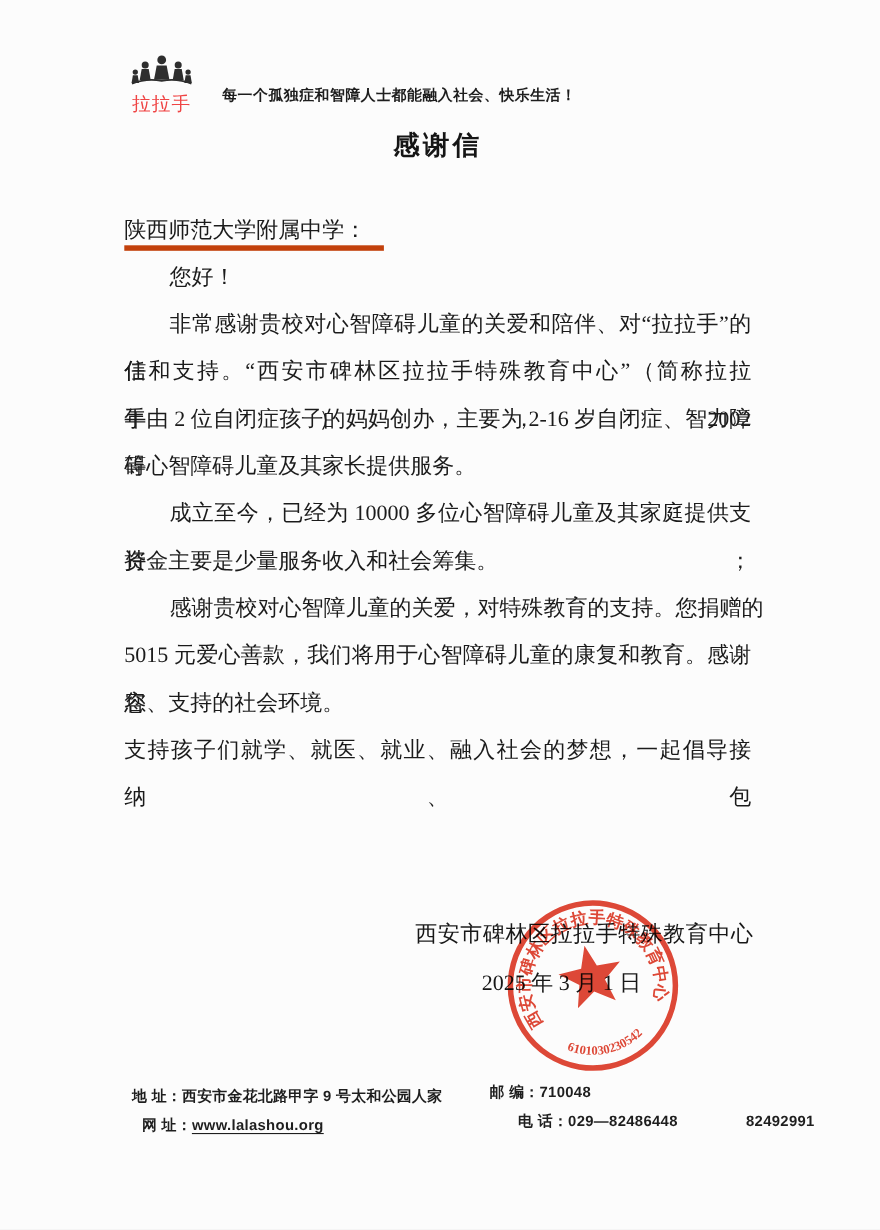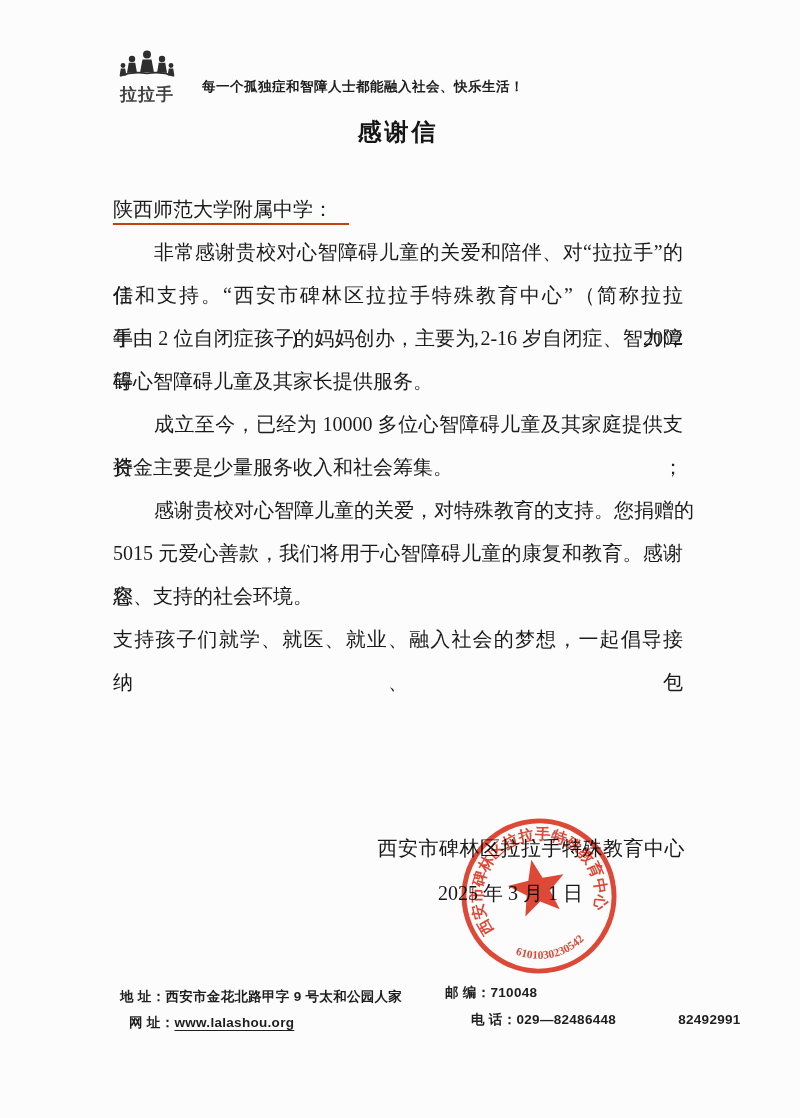--- a/index.html
+++ b/index.html
@@ -7,35 +7,35 @@
     position:relative; width:800px; height:1118px; margin:0 auto;
     background:#fcfcfc; overflow:hidden;
     font-family:"Liberation Serif","DejaVu Serif",serif;
     color:#1c1c1c;
   }
 
   
   .logo { position:absolute; left:112px; top:50px; width:70px; text-align:center; }
   .logo svg { display:block; margin:0 auto; }
   .logo-text { font-family:"Liberation Sans","DejaVu Sans",sans-serif;
-    font-weight:700; font-size:17px; color:#404040; letter-spacing:1px; margin-top:1px; }
+    font-weight:400; font-size:17px; color:#ef4444; letter-spacing:1px; margin-top:1px; }
   .slogan { position:absolute; left:202px; top:78px;
     font-family:"Liberation Sans","DejaVu Sans",sans-serif;
     font-weight:700; font-size:13.5px; color:#1d1d1d; letter-spacing:0.5px; }
   .title { position:absolute; left:113px; top:116px; width:570px; text-align:center;
     font-size:24px; font-weight:700; letter-spacing:3px; color:#151515; }
 
   
   .body-block { position:absolute; left:113px; top:188px; width:570px;
     font-size:20px; color:#1b1b1b; }
   .ln { height:43px; line-height:43px; white-space:nowrap; }
   .ln.fl { white-space:normal; text-align:justify; text-align-last:justify; }
   .ln.ind { text-indent:2.05em; }
   .recipient-underline { display:inline-block; line-height:28px;
-    border-bottom:2px solid #c2410c; padding-right:16px;text-align:center; }
+    border-bottom:5px solid #c2410c; padding-right:16px;text-align:center; }
 
   
   .sig-org { position:absolute; right:115px; top:835px; font-size:20px;
     letter-spacing:0.5px; color:#171717; z-index:1; }
   .sig-date { position:absolute; right:217px; top:880px; font-size:20px;
     color:#171717; z-index:1; }
 
   
   .stamp { position:absolute; left:451px; top:808px; width:176px; height:176px;
     z-index:2; opacity:0.88; mix-blend-mode:multiply; }
@@ -76,20 +76,21 @@
   </div>
 
   <div class="slogan">每一个孤独症和智障人士都能融入社会、快乐生活！</div>
 
   <div class="title">感谢信</div>
 
   <div class="body-block">
     <div class="ln">
       <span class="recipient-underline">陕西师范大学附属中学：</span>
     </div>
+    <div class="ln ind">您好！</div>
     <div class="ln ind fl">非常感谢贵校对心智障碍儿童的关爱和陪伴、对“拉拉手”的信</div>
     <div class="ln fl">任和支持。“西安市碑林区拉拉手特殊教育中心”（简称拉拉手），2002</div>
     <div class="ln fl">年由 2 位自闭症孩子的妈妈创办，主要为 2-16 岁自闭症、智力障碍</div>
     <div class="ln">等心智障碍儿童及其家长提供服务。</div>
     <div class="ln ind fl">成立至今，已经为 10000 多位心智障碍儿童及其家庭提供支持；</div>
     <div class="ln">资金主要是少量服务收入和社会筹集。</div>
     <div class="ln ind">感谢贵校对心智障儿童的关爱，对特殊教育的支持。您捐赠的</div>
     <div class="ln fl">5015 元爱心善款，我们将用于心智障碍儿童的康复和教育。感谢您</div>
     <div class="ln">容、支持的社会环境。</div>
     <div class="ln fl">支持孩子们就学、就医、就业、融入社会的梦想，一起倡导接纳、包</div>

